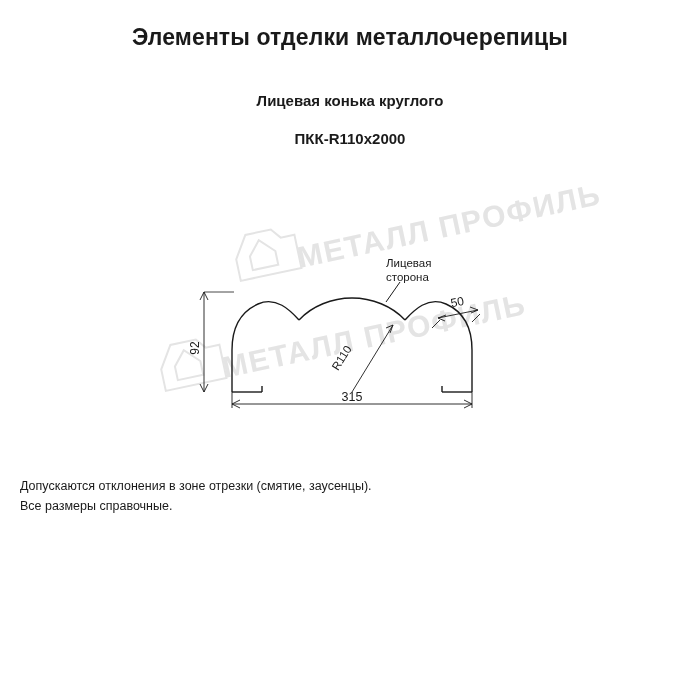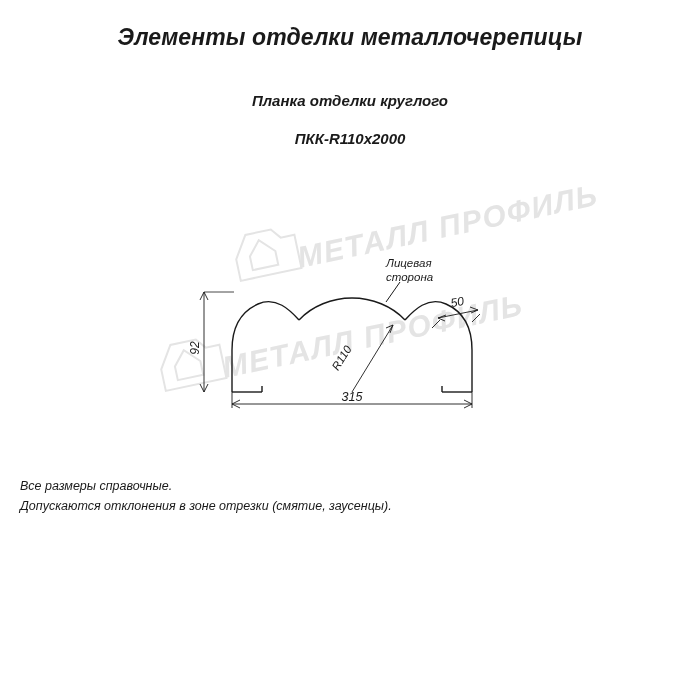--- a/index.html
+++ b/index.html
@@ -12,21 +12,20 @@
     background: #ffffff;
     font-family: "Liberation Sans", sans-serif;
     color: #1a1a1a;
     position: relative;
     overflow: hidden;
   }
   .page {
     position: relative;
     width: 700px;
     height: 532px;
-    font-style: italic;
   }
   .title {
     position: absolute;
     top: 24px;
     left: 0;
     width: 700px;
     text-align: center;
     font-size: 23px;
     font-weight: bold;
     letter-spacing: 0.1px;
@@ -77,21 +76,21 @@
   }
   svg { display: block; }
   text { font-family: "Liberation Sans", sans-serif; }
 </style>
 </head>
 <body>
 
 <div class="page">
 
   <div class="title">Элементы отделки металлочерепицы</div>
-  <div class="subtitle">Планка отделки круглого</div>
+  <div class="subtitle">Лицевая конька круглого</div>
   <div class="subtitle2">ПКК-R110x2000</div>
 
   <div class="watermarks">
     <svg width="700" height="300" viewBox="0 0 700 300">
       <g opacity="1" fill="none" stroke="#e4e4e4" stroke-width="2">
 
         <g transform="translate(230,60) rotate(-12)">
           <path d="M0,30 L14,8 L40,8 L48,18 L62,18 L62,52 L0,52 Z"></path>
           <path d="M14,30 L26,16 L40,30 L40,44 L14,44 Z"></path>
         </g>
@@ -170,17 +169,17 @@
         <path d="M478,140 L470,137 M478,140 L471,143" stroke="#1a1a1a"></path>
         <path d="M432,158 L440,150"></path>
         <path d="M472,152 L480,144"></path>
       </g>
       <text x="458" y="136" font-size="12" fill="#1a1a1a" text-anchor="middle" transform="rotate(-11 458 136)">50</text>
 
     </svg>
   </div>
 
   <div class="footer">
+    <div>Допускаются отклонения в зоне отрезки (смятие, заусенцы).</div>
     <div>Все размеры справочные.</div>
-    <div>Допускаются отклонения в зоне отрезки (смятие, заусенцы).</div>
   </div>
 
 </div>
 
 </body></html>

